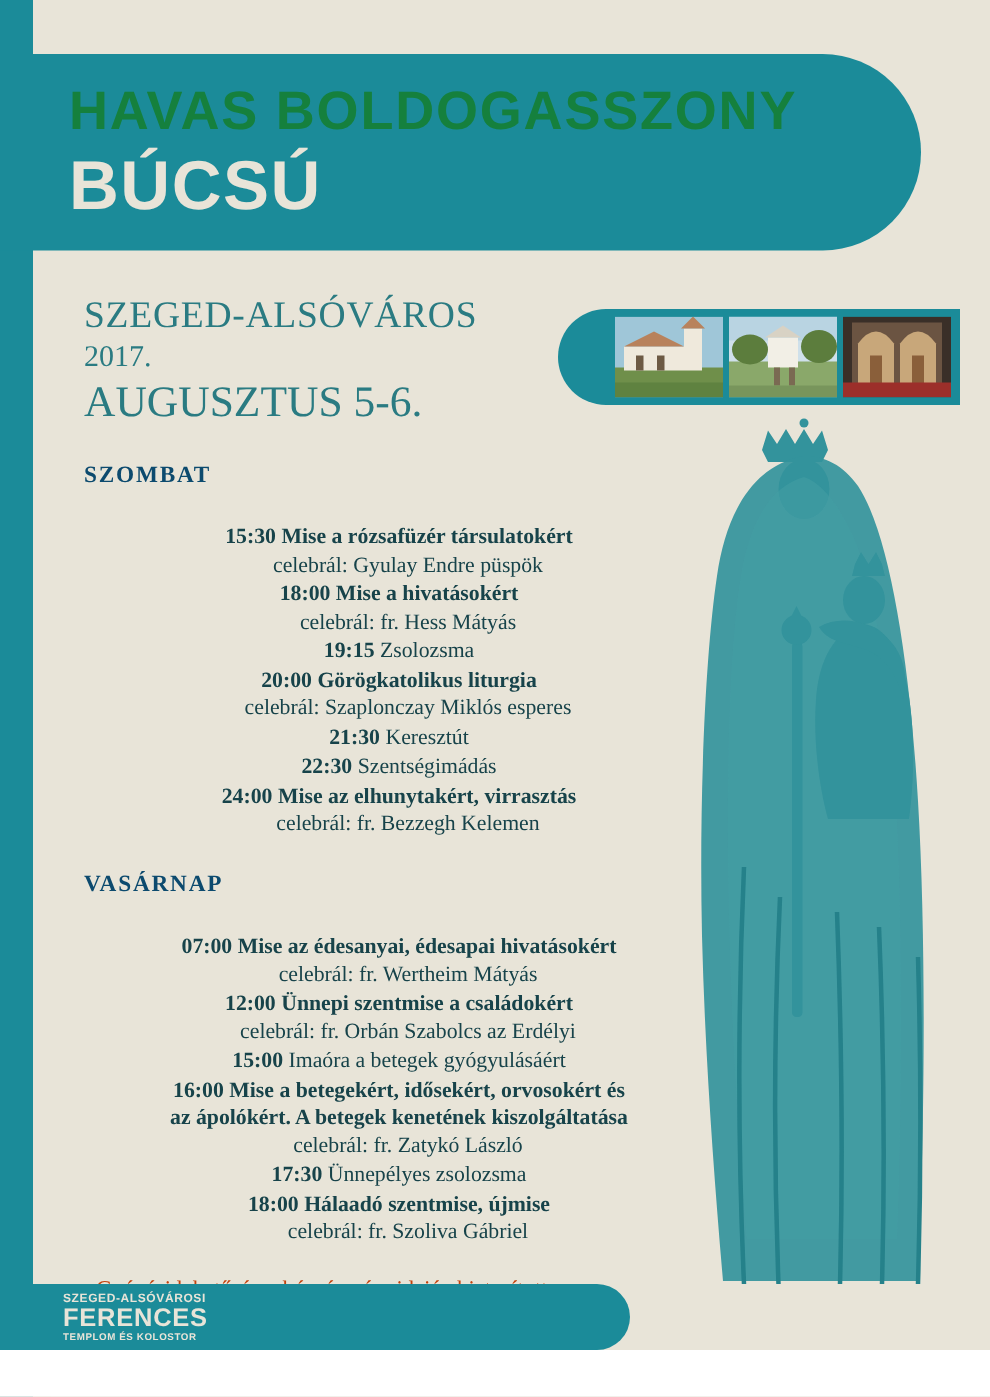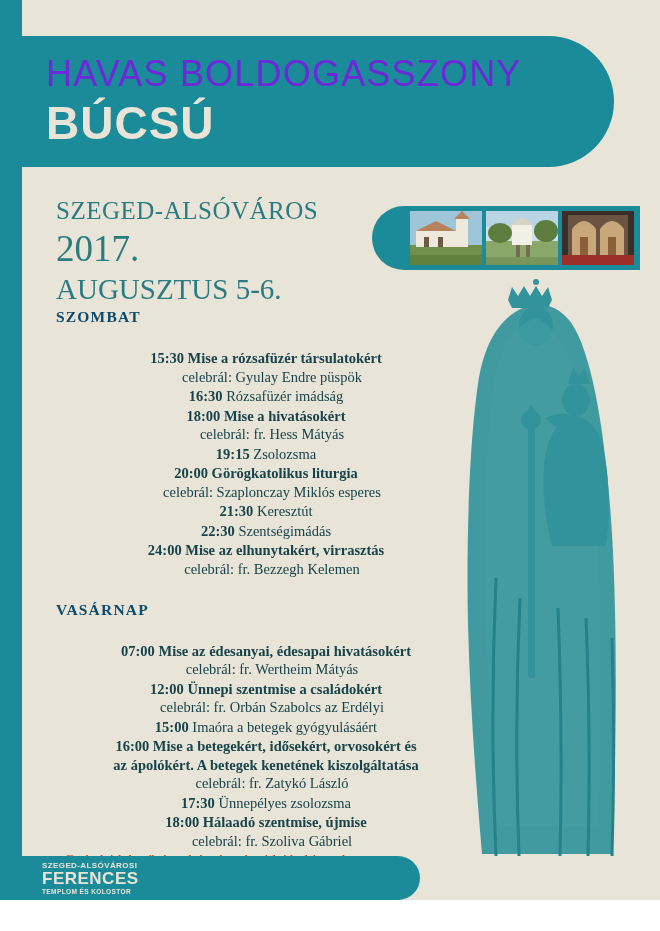--- a/index.html
+++ b/index.html
@@ -46,24 +46,24 @@
     height: 131px;
     background: #1b8b99;
     border-top-right-radius: 66px;
     border-bottom-right-radius: 66px;
   }
   .header-title1 {
     position: absolute;
     left: 46px;
     top: 56px;
     font-family: "Liberation Sans", sans-serif;
-    font-weight: normal;
+    font-weight: bold;
     font-size: 36px;
     letter-spacing: 1.2px;
-    color: #6d28d9;
+    color: #15803d;
     line-height: 1;
   }
   .header-title2 {
     position: absolute;
     left: 46px;
     top: 100px;
     font-family: "Liberation Sans", sans-serif;
     font-weight: bold;
     font-size: 46px;
     letter-spacing: 1px;
@@ -77,21 +77,21 @@
     top: 196px;
     color: #1b6b72;
   }
   .sub-line1 {
     font-size: 25px;
     letter-spacing: 0.5px;
     line-height: 1.2;
     color: #2a7b82;
   }
   .sub-line2 {
-    font-size: 37px;
+    font-size: 20px;
     line-height: 1.25;
     color: #2a7b82;
   }
   .sub-line3 {
     font-size: 29px;
     line-height: 1.2;
     color: #2a7b82;
   }
   
   .photo-capsule {
@@ -299,23 +299,20 @@
 
     <div class="day-title">SZOMBAT</div>
     <div class="gap"></div>
 
     <div class="sched-block">
       <div class="entry">
         <div class="entry-main">15:30 Mise a rózsafüzér társulatokért</div>
         <div class="entry-sub">celebrál: Gyulay Endre püspök</div>
       </div>
       <div class="entry">
-        <div class="entry-main"><span>16:30 </span><span class="plain">Rózsafüzér imádság</span></div>
-      </div>
-      <div class="entry">
         <div class="entry-main">18:00 Mise a hivatásokért</div>
         <div class="entry-sub">celebrál: fr. Hess Mátyás</div>
       </div>
       <div class="entry">
         <div class="entry-main"><span>19:15 </span><span class="plain">Zsolozsma</span></div>
       </div>
       <div class="entry">
         <div class="entry-main">20:00 Görögkatolikus liturgia</div>
         <div class="entry-sub">celebrál: Szaplonczay Miklós esperes</div>
       </div>

